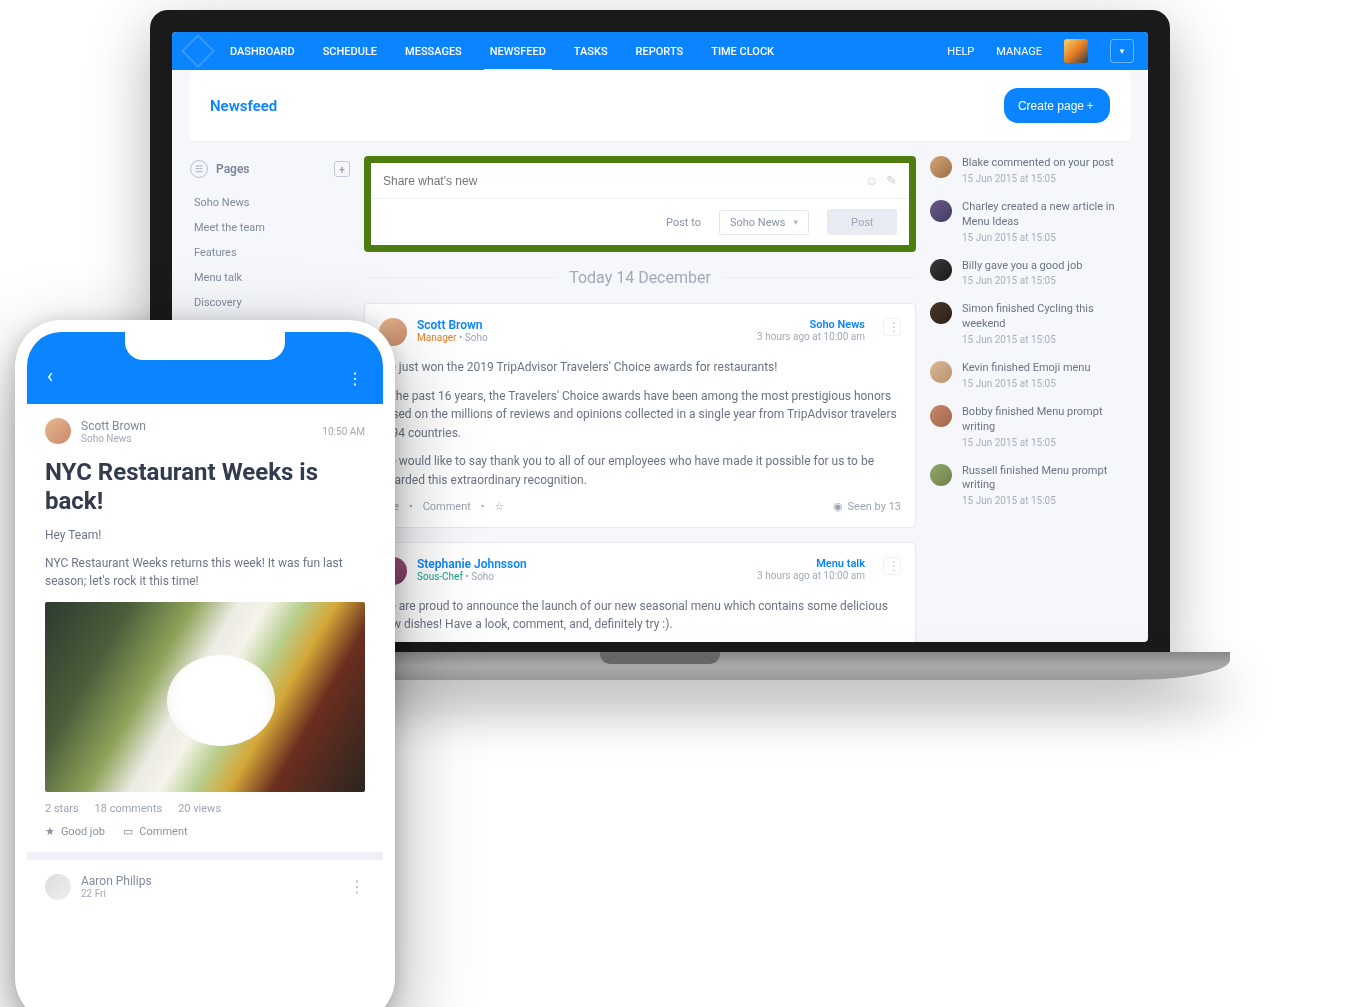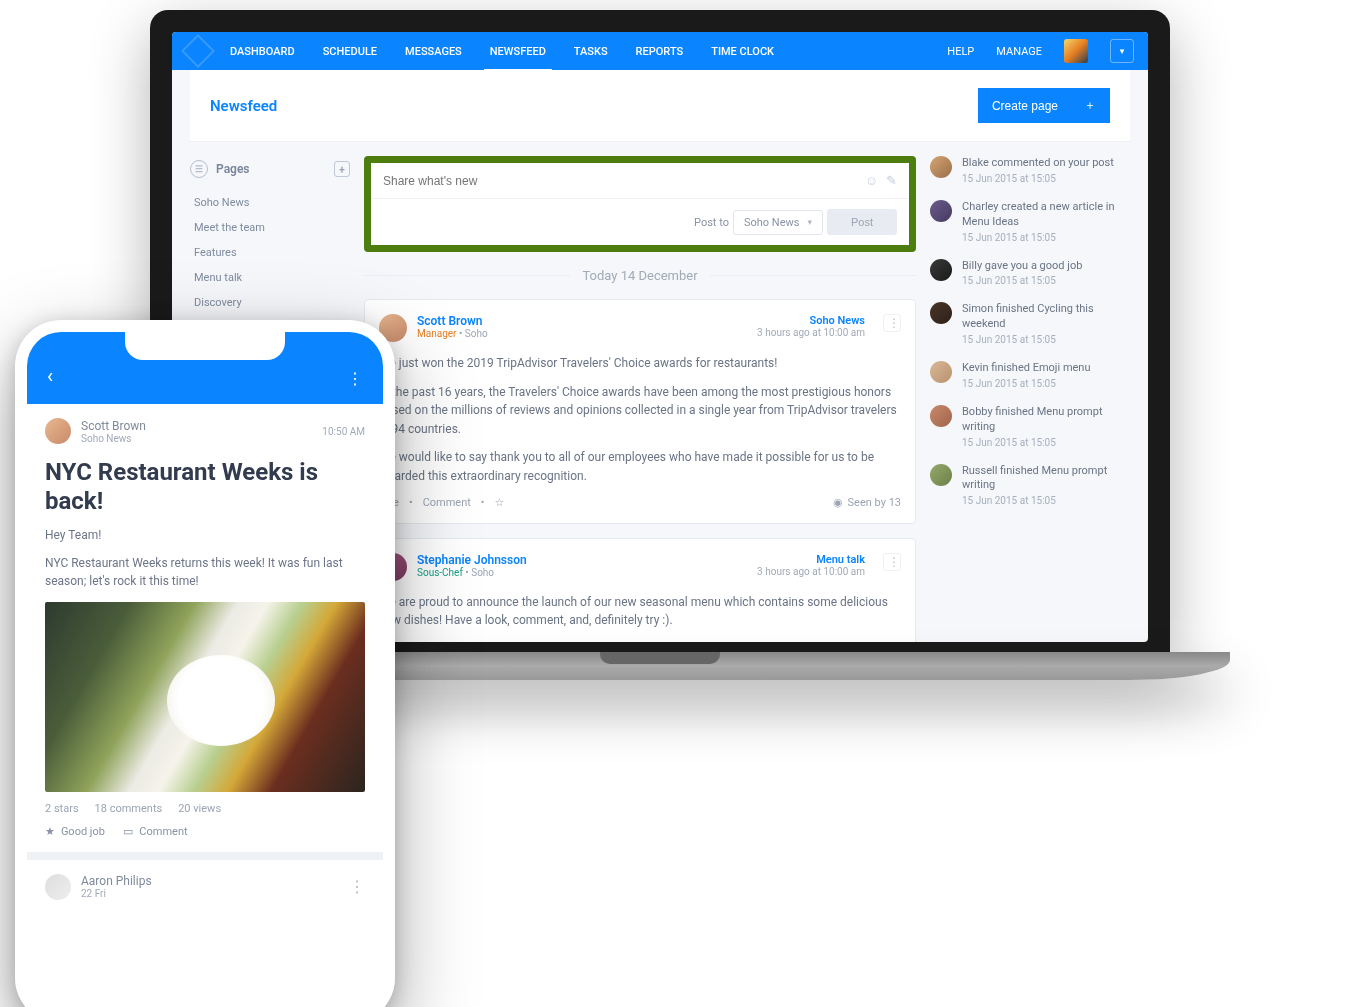--- a/index.html
+++ b/index.html
@@ -18,43 +18,43 @@
 .nav-items { display: flex; gap: 28px; }
 .nav-item { color: #fff; font-weight: 500; padding: 14px 0; position: relative; cursor: pointer; }
 .nav-item.active::after { content:''; position:absolute; bottom:0; left:-6px; right:-6px; height:3px; background:#fff; }
 .nav-right { margin-left: auto; display:flex; align-items:center; gap:22px; }
 .avatar-sm { width: 24px; height: 24px; border-radius: 3px; background: linear-gradient(135deg,#f5d76e,#e67e22,#2c3e50); cursor:pointer; }
 .caret-btn { width:24px; height:24px; border:1px solid rgba(255,255,255,0.4); border-radius:3px; display:flex; align-items:center; justify-content:center; cursor:pointer; font-size:9px; }
 
 
 .subheader { background:#fff; padding: 18px 20px; display:flex; align-items:center; justify-content:space-between; border-bottom: 1px solid #eef0f4; margin: 0 18px; border-radius: 0 0 0 0; }
 .page-title { color: #0a84ff; font-weight: 600; font-size: 15px; }
-.create-page-btn { background:#0a84ff; color:#fff; border:none; padding:9px 14px; border-radius:0; font-size:12px; display:flex; align-items:center; gap:26px; cursor:pointer; }
+.create-page-btn { background:#0a84ff; color:#fff; border:none; padding:9px 14px; border-radius:14px; font-size:12px; display:flex; align-items:center; gap:0; cursor:pointer; }
 
 
 .main { display:flex; flex: 1; padding: 14px 18px; gap: 14px; overflow:hidden; }
 .col-left { width: 160px; }
 .col-mid { flex: 1; }
 .col-right { width: 200px; }
 
 .pages-header { display:flex; align-items:center; justify-content:space-between; color:#7a8599; font-size:12px; font-weight:600; padding: 4px 0 12px; }
 .pages-header .ico { width:18px;height:18px;border:1.5px solid #b6bfcc;border-radius:50%;display:inline-flex;align-items:center;justify-content:center;font-size:9px;color:#b6bfcc;margin-right:8px; }
 .plus-box { width:16px;height:16px;border:1px solid #c0c8d4;border-radius:3px;display:flex;align-items:center;justify-content:center;font-size:10px;color:#96a0b0;cursor:pointer; }
 .page-link { color:#7f8b9f; font-size:11px; padding:6px 0 6px 4px; cursor:pointer; }
 
 
 .composer { background:#fff; border:7px solid #4d7c0f; border-radius:4px; padding:0; }
 .composer-input-row { display:flex; align-items:center; padding:10px 12px; }
 .composer-input { border:none; flex:1; font-size:12px; color:#9aa4b4; outline:none; }
 .composer-icons { display:flex; gap:8px; color:#c5ccd9; font-size:13px; }
-.composer-actions { display:flex; justify-content:flex-end; align-items:center; gap:4px; padding:10px 12px; border-top:1px solid #eef0f4; font-size:11px; color:#8a93a5; }
+.composer-actions { display:flex; justify-content:flex-end; align-items:center; gap:18px; padding:10px 12px; border-top:1px solid #eef0f4; font-size:11px; color:#8a93a5; }
 .select-wrap { border:1px solid #e1e5ec; border-radius:3px; padding:5px 10px; display:flex; align-items:center; gap:8px; cursor:pointer; }
 .post-btn { background:#e8ebf1; color:#9aa4b4; border:none; padding:7px 24px; border-radius:3px; font-size:11px; cursor:pointer; }
 
-.date-divider { display:flex; align-items:center; text-align:center; color:#a1aab9; font-size:13px; margin:16px 0; }
+.date-divider { display:flex; align-items:center; text-align:center; color:#a1aab9; font-size:16px; margin:16px 0; }
 .date-divider::before, .date-divider::after { content:''; flex:1; height:1px; background:#eaedf3; }
 .date-divider span { padding: 0 12px; }
 
 
 .post-card { background:#fff; border:1px solid #e6e9ef; border-radius:4px; padding:14px; margin-bottom:14px; font-size:12px; }
 .post-head { display:flex; align-items:flex-start; gap:10px; }
 .avatar-circ { width:28px;height:28px;border-radius:50%; flex-shrink:0; }
 .avatar-circ.a1 { background: linear-gradient(135deg,#e8b98f,#c9896b); }
 .avatar-circ.a2 { background: linear-gradient(135deg,#b85c8c,#7a3d60); }
 .post-author { color:#0a84ff; font-weight:600; font-size:12px; }

